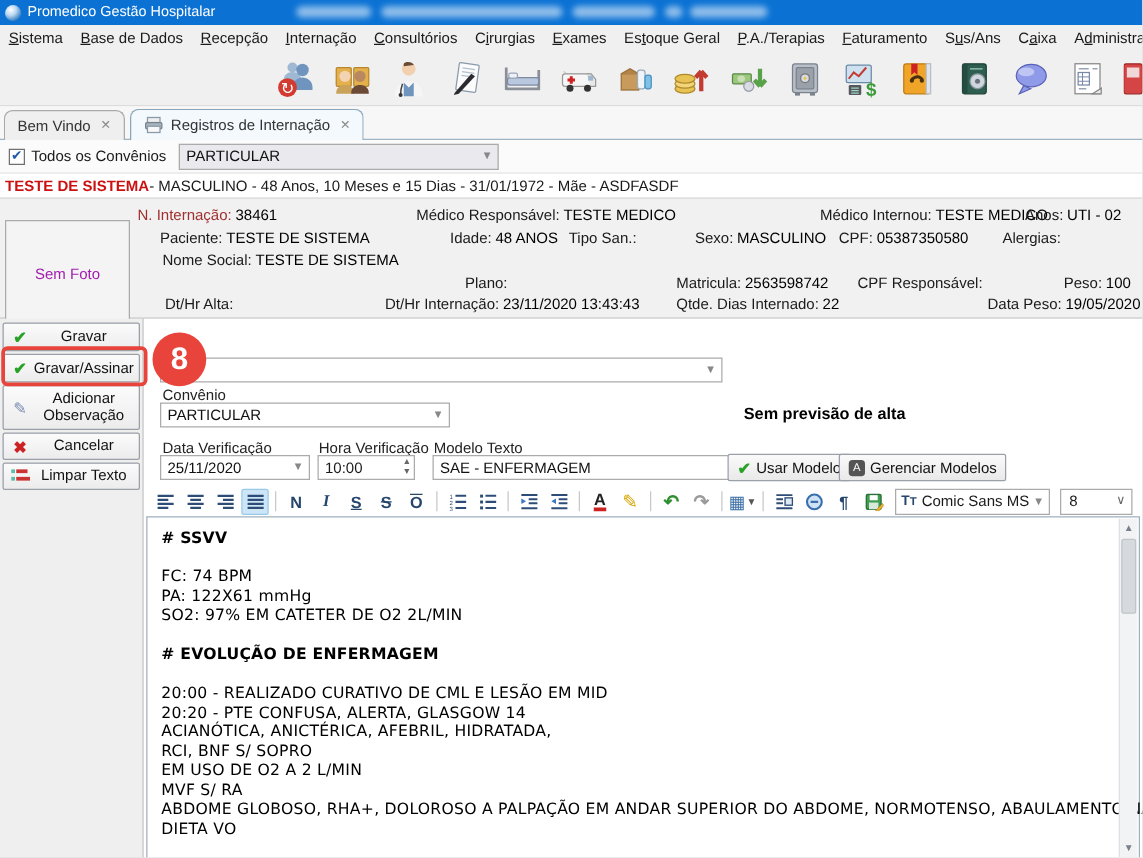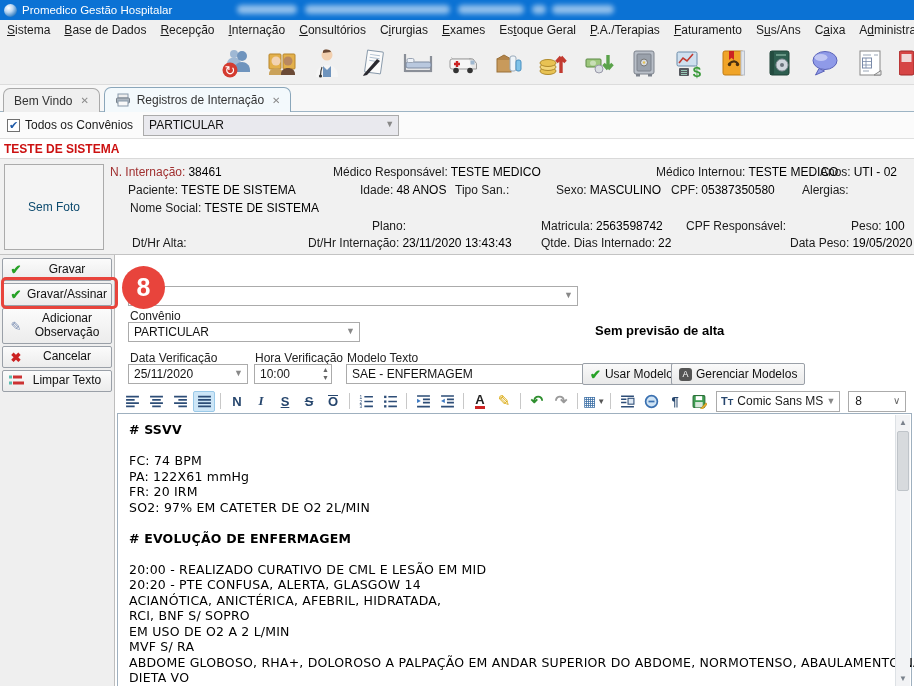--- a/index.html
+++ b/index.html
@@ -48,22 +48,22 @@
   .filterrow .combo{width:256px;margin-left:10px;height:21px;}
 
   
   .band{position:absolute;left:0;top:139px;width:914px;height:19px;background:#ffffff;
     display:flex;align-items:center;padding-left:4px;white-space:nowrap;}
   .band .pname{color:#cc1111;font-weight:bold;}
 
   
   .panel{position:absolute;left:0;top:158px;width:914px;height:97px;background:#f1f1f1;
     border-top:1px solid #d9d9d9;border-bottom:1px solid #c3c3c3;}
-  .photo{position:absolute;left:4px;top:5px;width:100px;height:86px;border:1px solid #ababab;
-    background:#f4f4f4;display:flex;align-items:center;justify-content:center;color:#0c4a6e;}
+  .photo{position:absolute;left:4px;top:17px;width:100px;height:86px;border:1px solid #ababab;
+    background:#f4f4f4;display:flex;align-items:center;justify-content:center;color:#a21caf;}
   .pfield{position:absolute;white-space:nowrap;}
   .pfield .lab{color:#1a1a1a;}
   .pfield.red .lab{color:#a03030;}
   .pfield .val{color:#000;margin-left:3px;}
 
   
   .sidebar{position:absolute;left:0;top:255px;width:115px;height:431px;background:#efefef;
     border-right:1px solid #bdbdbd;padding:3px 2px;display:flex;flex-direction:column;gap:2px;}
   .side-btn{display:flex;align-items:center;border:1px solid #9aa0a8;background:linear-gradient(#fbfbfb,#ececec);
     border-radius:2px;font-size:12px;color:#111;padding:1px 3px;text-align:center;}
@@ -443,20 +443,21 @@
     <span class="checkbox">✔</span>
     <span>Todos os Convênios</span>
     <div class="combo gray">
       <span>PARTICULAR</span>
       <span class="arr">▼</span>
     </div>
   </div>
 
   <div class="band">
     <span class="pname">TESTE DE SISTEMA</span>
+    <span> - MASCULINO - 48 Anos, 10 Meses e 15 Dias - 31/01/1972 - Mãe - ASDFASDF</span>
   </div>
 
   <div class="panel">
     <div class="photo">Sem Foto</div>
     <div id="pfields">
         <span class="pfield red" style="left: 110px; top: 6px;"><span class="lab">N. Internação:</span><span class="val">38461</span></span>
         <span class="pfield" style="left: 333px; top: 6px;"><span class="lab">Médico Responsável:</span><span class="val">TESTE MEDICO</span></span>
         <span class="pfield" style="left: 611px; top: 6px; margin-left: 45px;"><span class="lab">Médico Internou:</span><span class="val">TESTE MEDICO</span></span>
         <span class="pfield" style="left: 820px; top: 6px;"><span class="lab">Anos:</span><span class="val">UTI - 02</span></span>
         <span class="pfield" style="left: 128px; top: 24px;"><span class="lab">Paciente:</span><span class="val">TESTE DE SISTEMA</span></span>
@@ -652,21 +653,20 @@
         <span class="arr">∨</span>
       </div>
     </div>
 
     <div class="edarea">
       <div class="edlines" id="edlines">
           <div class="bold"># SSVV</div>
           <div>&nbsp;</div>
           <div>FC: 74 BPM</div>
           <div>PA: 122X61 mmHg</div>
-          <div>FR: 20 IRM</div>
           <div>SO2: 97% EM CATETER DE O2 2L/MIN</div>
           <div>&nbsp;</div>
           <div class="bold"># EVOLUÇÃO DE ENFERMAGEM</div>
           <div>&nbsp;</div>
           <div>20:00 - REALIZADO CURATIVO DE CML E LESÃO EM MID</div>
           <div>20:20 - PTE CONFUSA, ALERTA, GLASGOW 14</div>
           <div>ACIANÓTICA, ANICTÉRICA, AFEBRIL, HIDRATADA,</div>
           <div>RCI, BNF S/ SOPRO</div>
           <div>EM USO DE O2 A 2 L/MIN</div>
           <div>MVF S/ RA</div>

